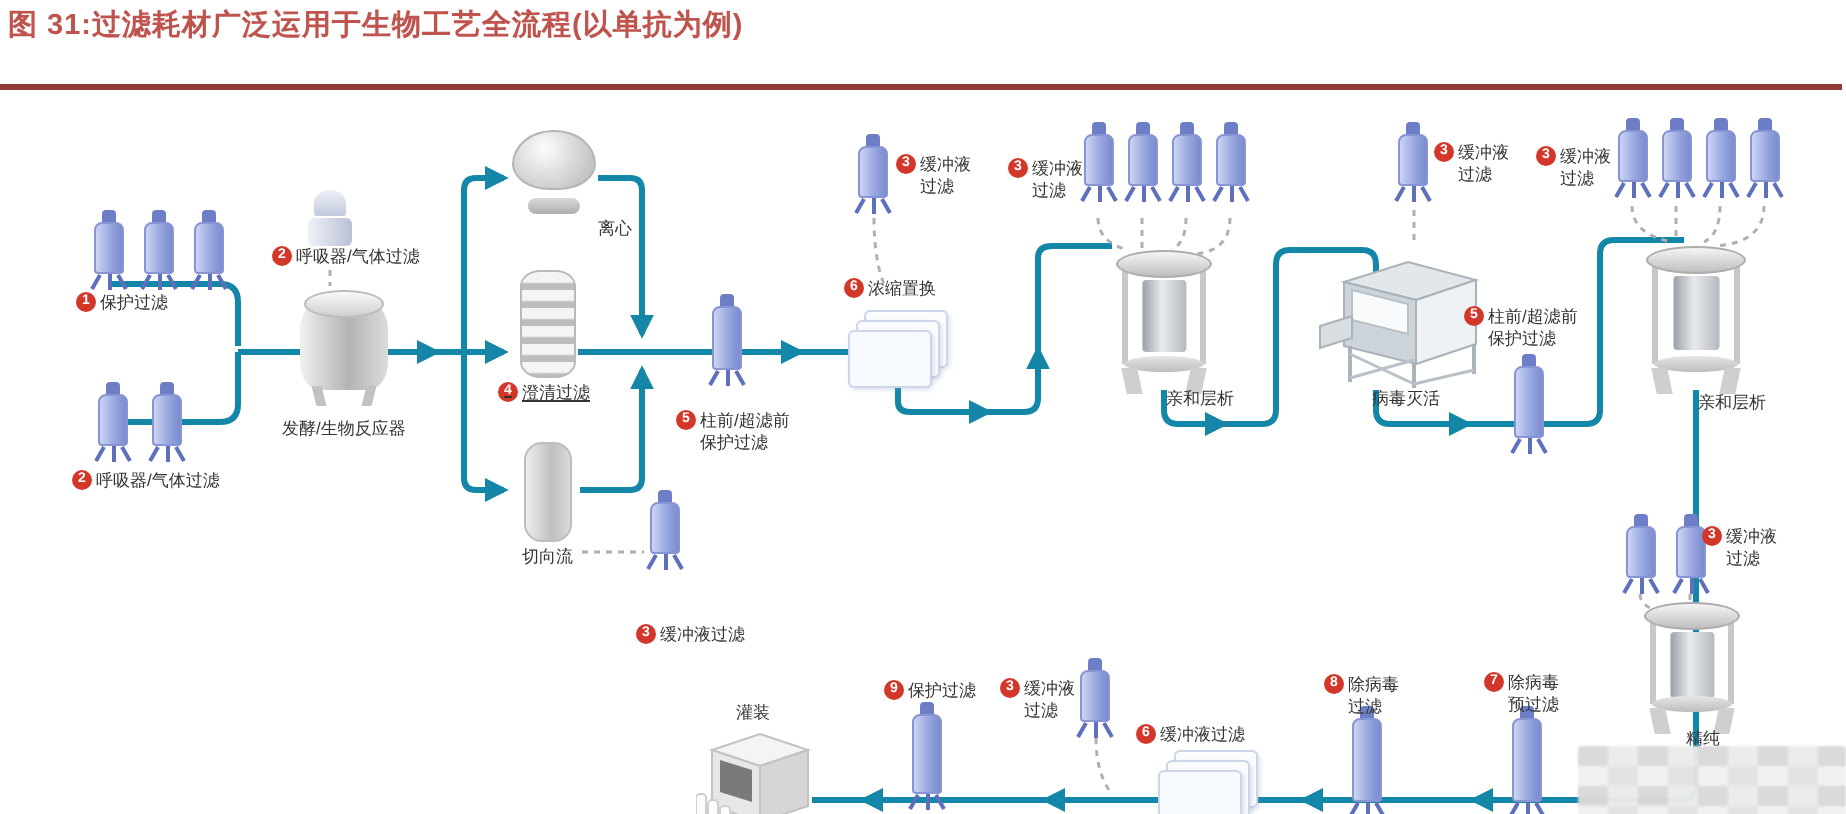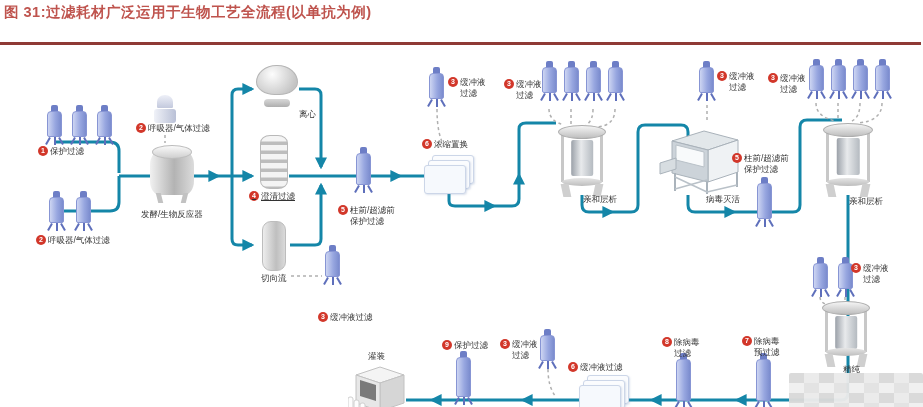--- a/index.html
+++ b/index.html
@@ -463,21 +463,21 @@
 过滤</span>
     </div>
   <div class="lbl" style="left:583px;top:149px;">
     <span class="t">亲和层析</span>
     </div>
   <div class="lbl" style="left:717px;top:26px;">
     <span class="badge">3</span>
     <span class="t">缓冲液
 过滤</span>
     </div>
-  <div class="lbl" style="left:686px;top:149px;padding-left:20px;">
+  <div class="lbl" style="left:686px;top:149px;">
     <span class="t">病毒灭活</span>
     </div>
   <div class="lbl" style="left:732px;top:108px;">
     <span class="badge">5</span>
     <span class="t">柱前/超滤前
 保护过滤</span>
     </div>
   <div class="lbl" style="left:768px;top:28px;">
     <span class="badge">3</span>
     <span class="t">缓冲液

